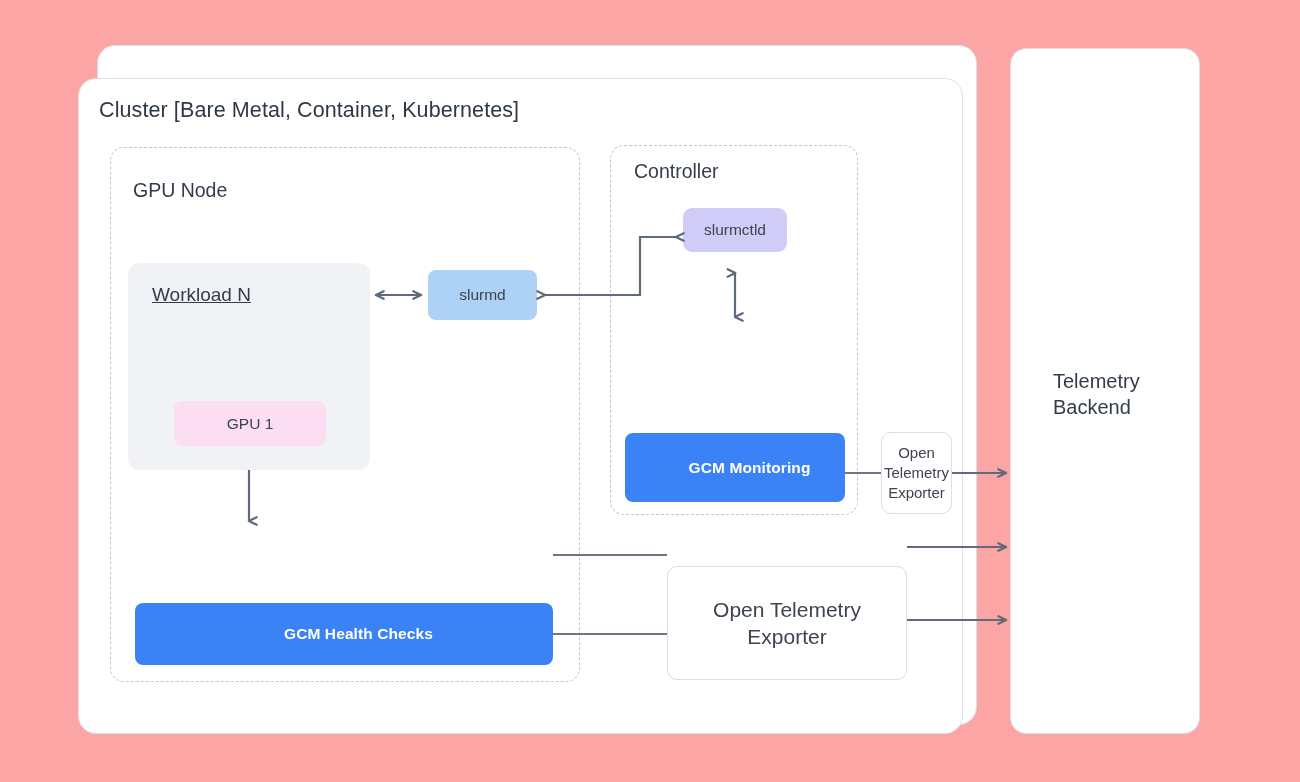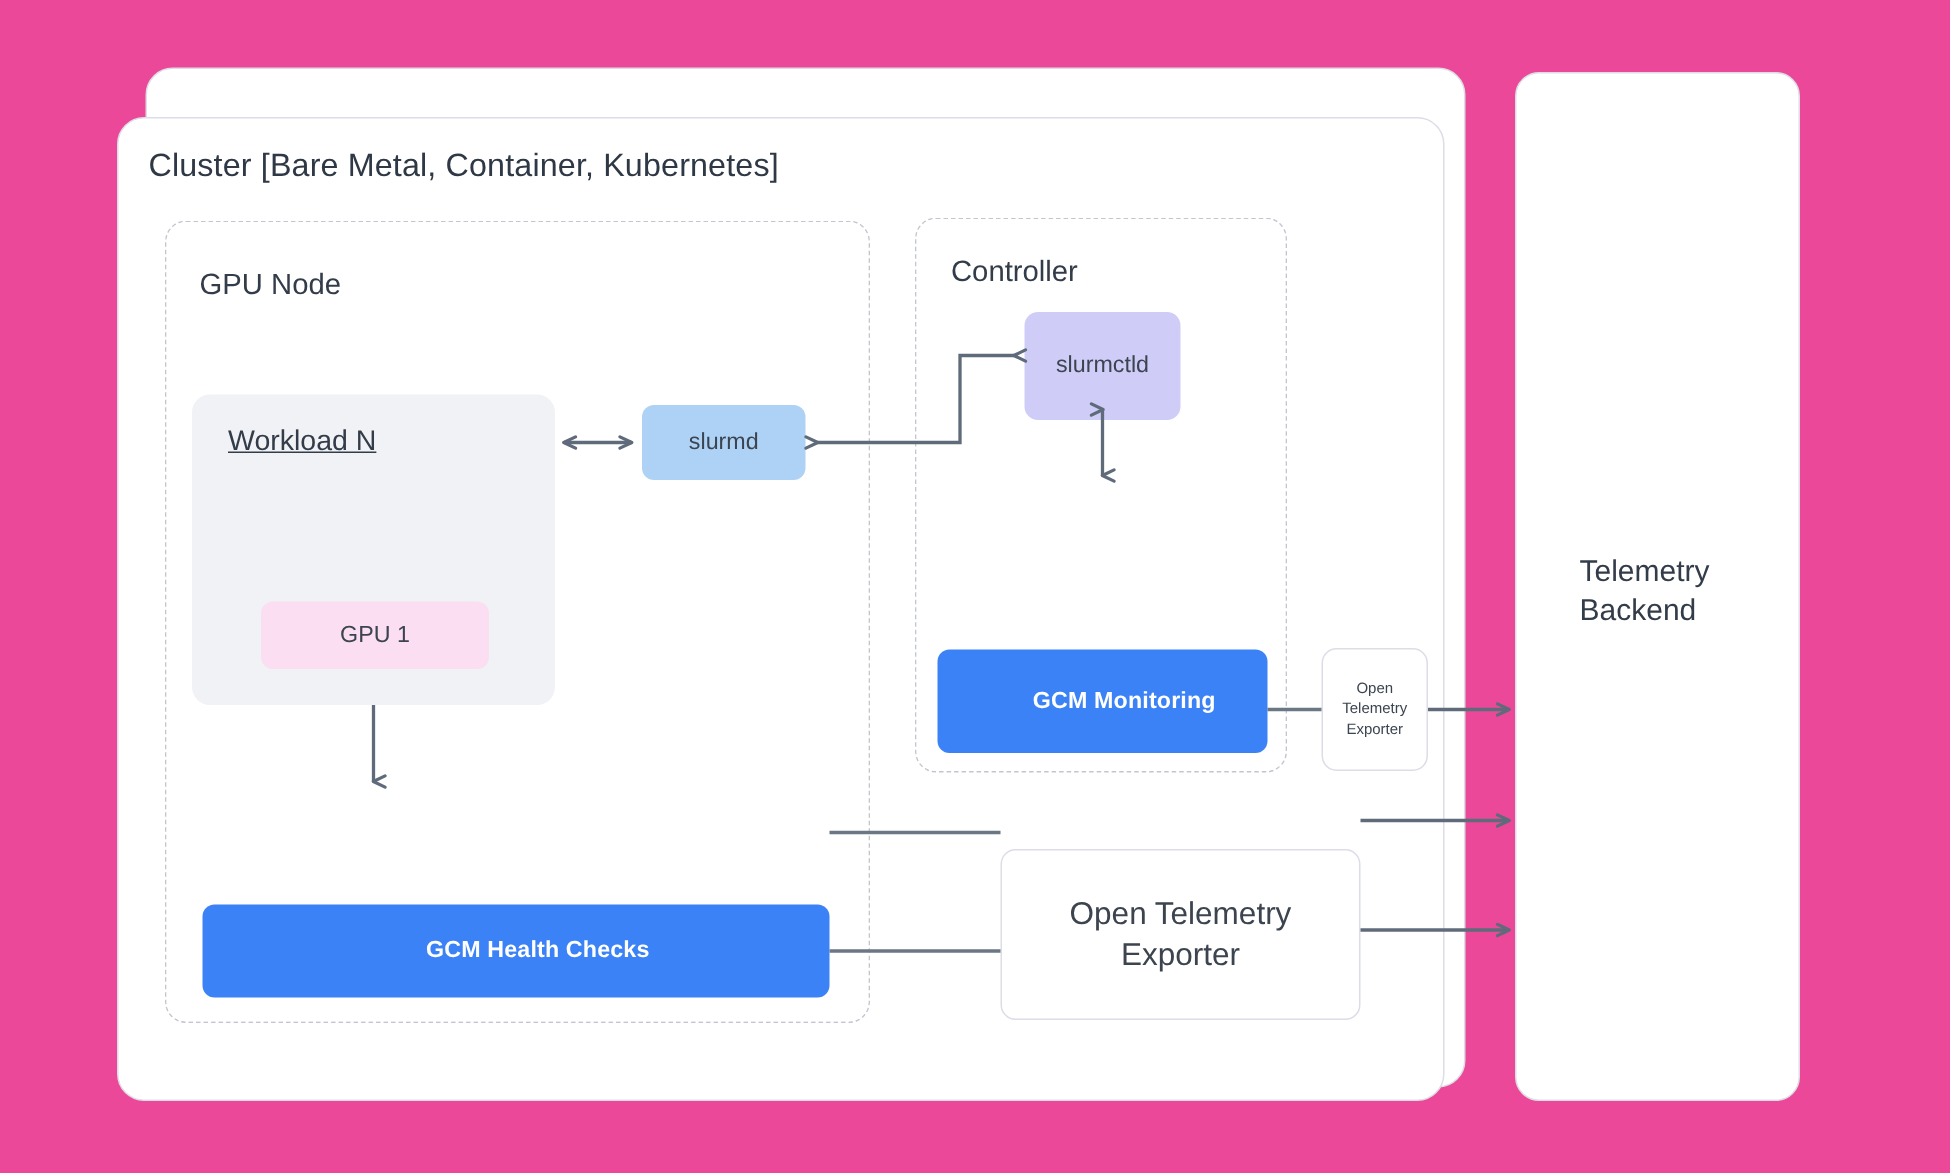--- a/index.html
+++ b/index.html
@@ -10,21 +10,21 @@
   }
   body {
     font-family: "Liberation Sans", "DejaVu Sans", sans-serif;
     color: #3c4450;
     -webkit-font-smoothing: antialiased;
   }
   #canvas {
     position: relative;
     width: 1300px;
     height: 782px;
-    background: #ec4899;
+    background: #fca5a5;
     overflow: hidden;
   }
   .node { position: absolute; box-sizing: border-box; }
 
   
   .card-shell {
     border: 1.6px solid #dcdde6;
     border-radius: 18px;
     background: #ffffff;
   }
@@ -47,21 +47,21 @@
   }
   .gpu-node-box   { left: 110px; top: 147px; width: 470px; height: 535px; }
   .controller-box { left: 610px; top: 145px; width: 248px; height: 370px; }
 
   .group-title {
     font-size: 19.5px;
     color: #333c49;
     white-space: nowrap;
   }
   .gpu-node-title   { left: 133px; top: 179px; }
-  .controller-title { left: 634px; top: 170px; }
+  .controller-title { left: 634px; top: 160px; }
 
   
   .workload-panel {
     left: 128px; top: 263px; width: 242px; height: 207px;
     background: #f1f2f5;
     border-radius: 12px;
   }
   .workload-label {
     left: 152px; top: 284px;
     font-size: 19px;
@@ -83,21 +83,21 @@
   
   .slurmd {
     left: 428px; top: 270px; width: 109px; height: 50px;
     background: #aed2f5;
     border-radius: 8px;
     display: flex; align-items: center; justify-content: center;
     font-size: 15.5px;
     color: #3c4450;
   }
   .slurm-purple {
-    left: 683px; width: 104px; height: 72px;
+    left: 683px; width: 104px; height: 44px;
     background: #cfcdf8;
     border-radius: 9px;
     display: flex; align-items: center; justify-content: center;
     font-size: 15.5px;
     color: #3c4450;
   }
   .slurmctld { top: 208px; }
   .slurmdbd  { top: 322px; }
 
   
@@ -119,21 +119,21 @@
   .exporter-box {
     border: 1.5px solid #dcdde6;
     border-radius: 10px;
     background: #ffffff;
     display: flex; align-items: center; justify-content: center;
     text-align: center;
     color: #3c4450;
   }
   .otel-small {
     left: 881px; top: 432px; width: 71px; height: 82px;
-    font-size: 10px;
+    font-size: 15px;
     line-height: 1.32;
   }
   .otel-large {
     left: 667px; top: 538px; width: 240px; height: 114px;
     font-size: 21px;
     line-height: 1.3;
     margin-top: 28px;
   }
 
   

